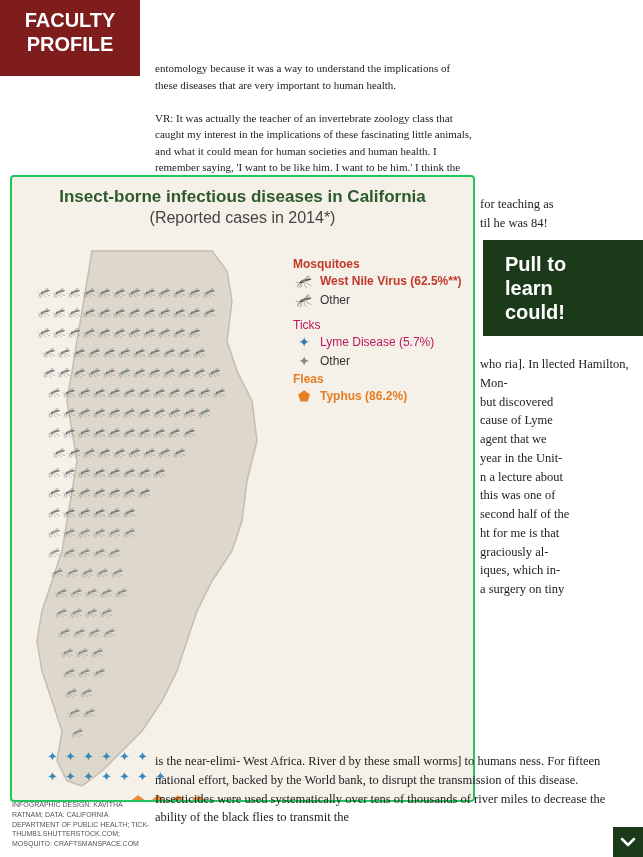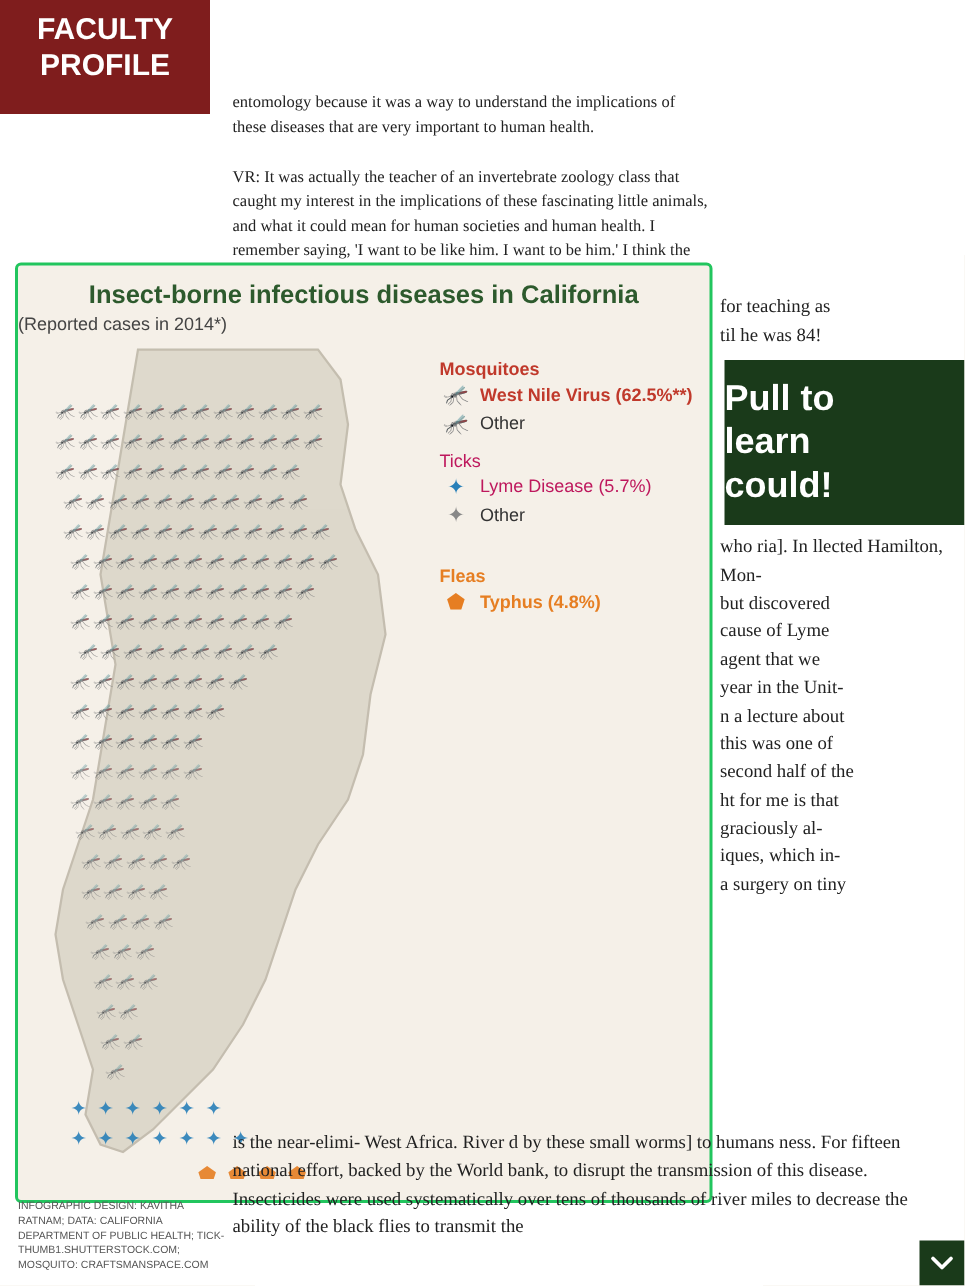--- a/index.html
+++ b/index.html
@@ -34,22 +34,22 @@
     }
 
     
     .pull-box {
       position: absolute;
       top: 240px;
       right: 0;
       width: 160px;
       background: #1a3a1a;
       color: #fff;
-      padding: 12px 0;
-      font-size: 24px;
+      padding: 12px 22px;
+      font-size: 20px;
       font-weight: bold;
       font-family: Arial, sans-serif;
       line-height: 1.2;
       z-index: 20;
     }
 
     
     .infographic {
       position: absolute;
       top: 175px;
@@ -64,24 +64,25 @@
     .infographic-title {
       color: #2d5a2d;
       font-size: 17px;
       font-weight: bold;
       font-family: Arial, sans-serif;
       text-align: center;
       padding: 10px 10px 2px 10px;
       line-height: 1.2;
     }
     .infographic-subtitle {
-      font-size: 12px;
+      text-align: center;
+      font-size: 16px;
       color: #444;
       font-family: Arial, sans-serif;
-      margin-bottom: 0;
+      margin-bottom: 14px;
     }
 
     .infographic-body {
       display: flex;
       flex-direction: row;
       height: calc(100% - 60px);
     }
 
     
     .map-area {
@@ -457,25 +458,25 @@
       <div class="legend-item">
         <div class="legend-icon tick-teal">✦</div>
         <span class="legend-label-teal">Lyme Disease (5.7%)</span>
       </div>
 
       <div class="legend-item">
         <div class="legend-icon" style="color:#888;font-size:14px;">✦</div>
         <span class="legend-label-normal">Other</span>
       </div>
 
-      <div class="legend-group-title legend-label-orange" style="margin-top:26px;">Fleas</div>
+      <div class="legend-group-title legend-label-orange" style="margin-top:3px;">Fleas</div>
 
       <div class="legend-item">
         <div class="legend-icon flea-orange">⬟</div>
-        <span class="legend-label-orange">Typhus (4.8%)</span>
+        <span class="legend-label-orange">Typhus (86.2%)</span>
       </div>
 
     </div>
   </div>
 </div>
 
 <div class="footer-attr">INFOGRAPHIC DESIGN: KAVITHA RATNAM; DATA: CALIFORNIA DEPARTMENT OF PUBLIC HEALTH; TICK-THUMB1.SHUTTERSTOCK.COM; MOSQUITO: CRAFTSMANSPACE.COM</div>
 
 <div style="position:absolute; bottom:30px; left:155px; right:8px; font-size:12.5px; line-height:1.5; color:#222;">
   <span>is the near-elimi- West Africa. River d by these small worms] to humans ness. For fifteen national effort, backed by the World bank, to disrupt the transmission of this disease. Insecticides were used systematically over tens of thousands of river miles to decrease the ability of the black flies to transmit the</span>

